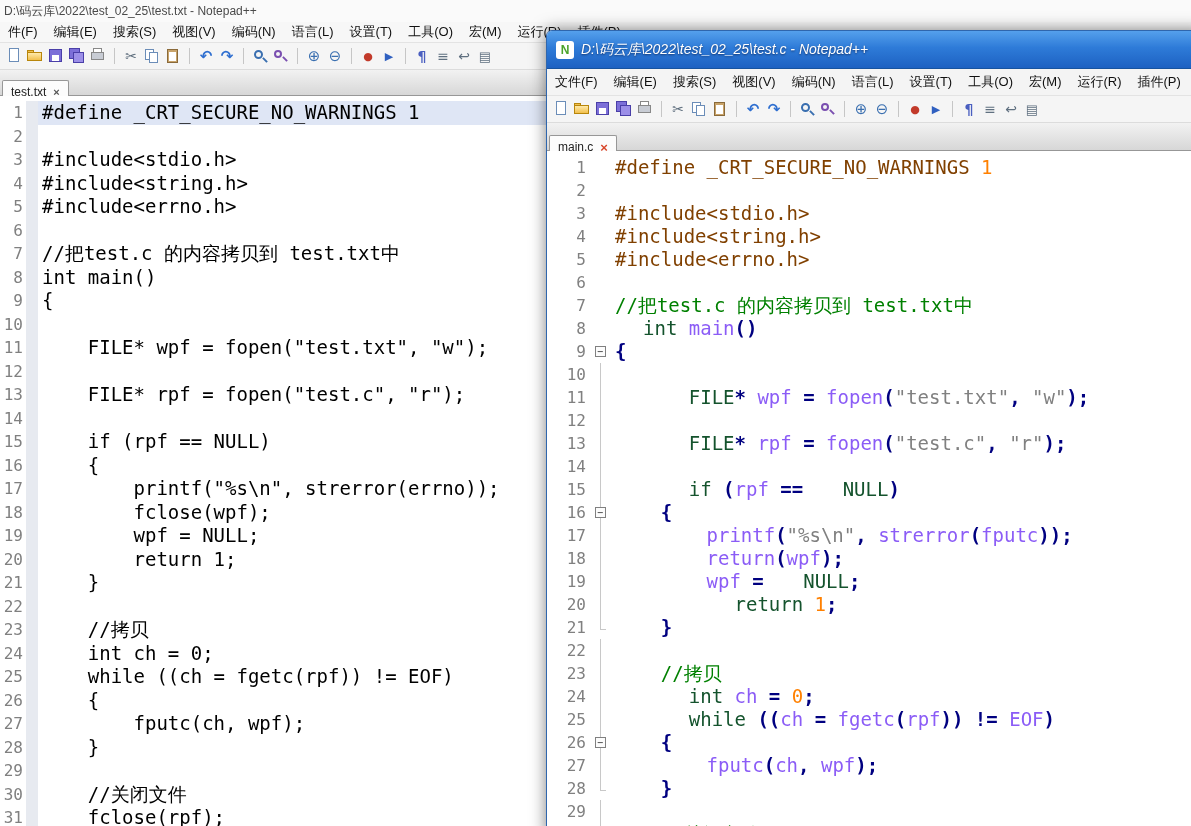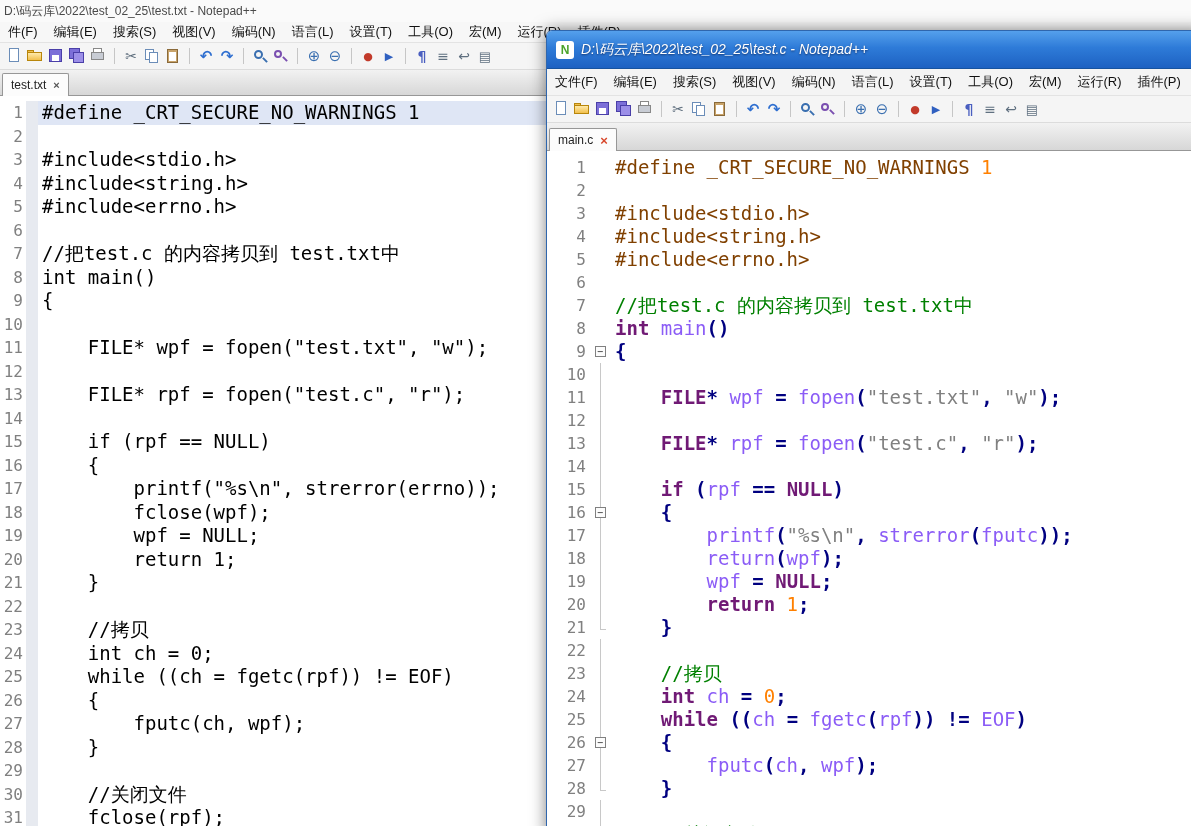--- a/index.html
+++ b/index.html
@@ -47,36 +47,36 @@
   .i-play-macro::before { content:"▶"; color:#3060c0; font-size:11px; }
   .i-show-all-characters::before { content:"¶"; color:#4a5fc0; font-weight:bold; font-size:14px; }
   .i-indent-guide::before { content:"≡"; color:#607080; font-size:14px; }
   .i-word-wrap::before { content:"↩"; color:#607080; font-size:14px; }
   .i-document-map::before { content:"▤"; color:#607080; font-size:13px; }
 
   .tabbar { background:linear-gradient(#f2f2f2,#d7d7d7); border-bottom:1px solid #979797;
             display:flex; align-items:flex-end; padding-left:2px; }
   .tab { height:23px; display:flex; align-items:center; gap:7px; padding:0 8px;
          background:#fcfcfc; border:1px solid #979797; border-bottom:none;
-         border-radius:2px 2px 0 0; font-size:12px; position:relative; top:1px; color:#222; }
+         border-radius:2px 2px 0 0; font-size:12px; position:relative; top:8px; color:#222; }
   .tabclose { font-size:11px; color:#555; font-weight:bold; line-height:1; }
   .tabclose::before { content:"×"; }
   .fg-win .tabclose { color:#d8472b; font-size:13px; }
 
   
   .editor { background:#fff; font-family:"DejaVu Sans Mono","Liberation Mono",monospace;
             font-size:19px; }
   .erow { display:flex; white-space:pre; }
   .lnum { flex:none; text-align:right; color:#808080; font-size:16px; padding-right:3px; }
   .ctext { flex:1; padding-left:4px; color:#000; }
   .ctext.cur { background:#dfe6f5; }
   .s-d { color:#8b5cf6;margin-top:37px; }
   .s-p { color:#804000; }
   .s-c { color:#008000; }
-  .s-k { color:#701a75; font-weight:bold; }
+  .s-k { color:#14532d; font-weight:normal;margin-left:28px; }
   .s-o { color:#000080; font-weight:bold; }
   .s-s { color:#808080; }
   .s-n { color:#ff8000; }
 
   
   .bg-win { position:absolute; inset:0; background:#fff; }
   .bg-titlecap { height:22px; padding:3px 4px 0; font-size:12px; color:#4a4a4a; background:#fafafa; }
   .bg-menubar { height:20px; background:#f7f7f7;text-align:right; }
   .bg-toolbar { height:28px; }
   .bg-tabbar { height:26px; }

